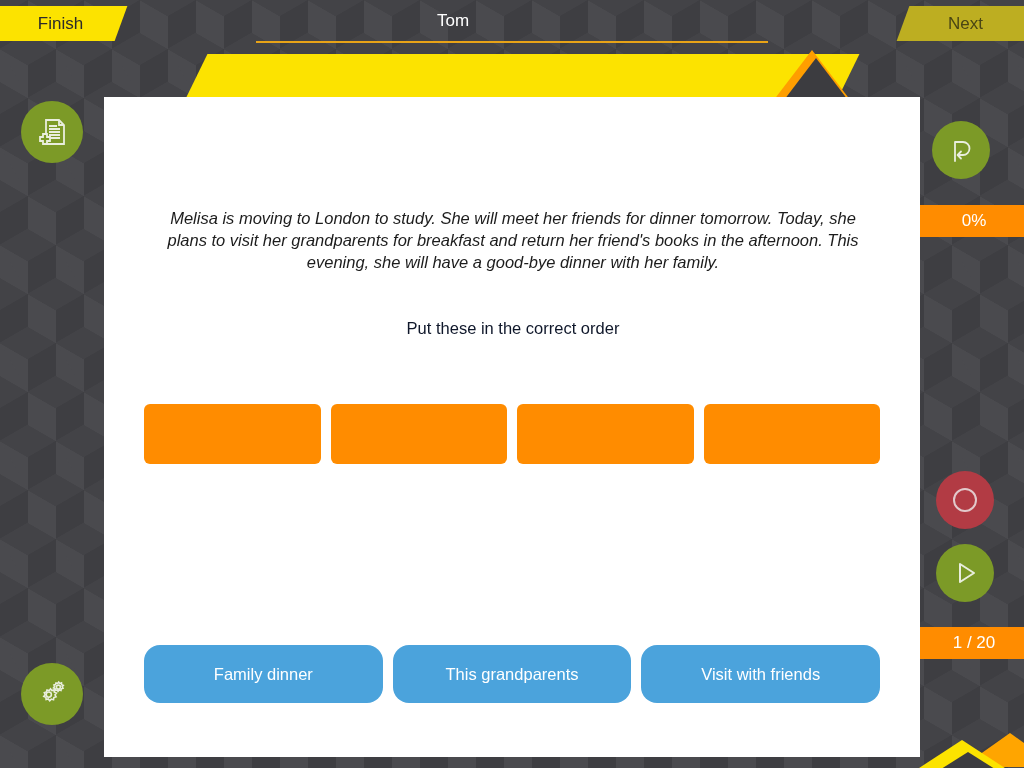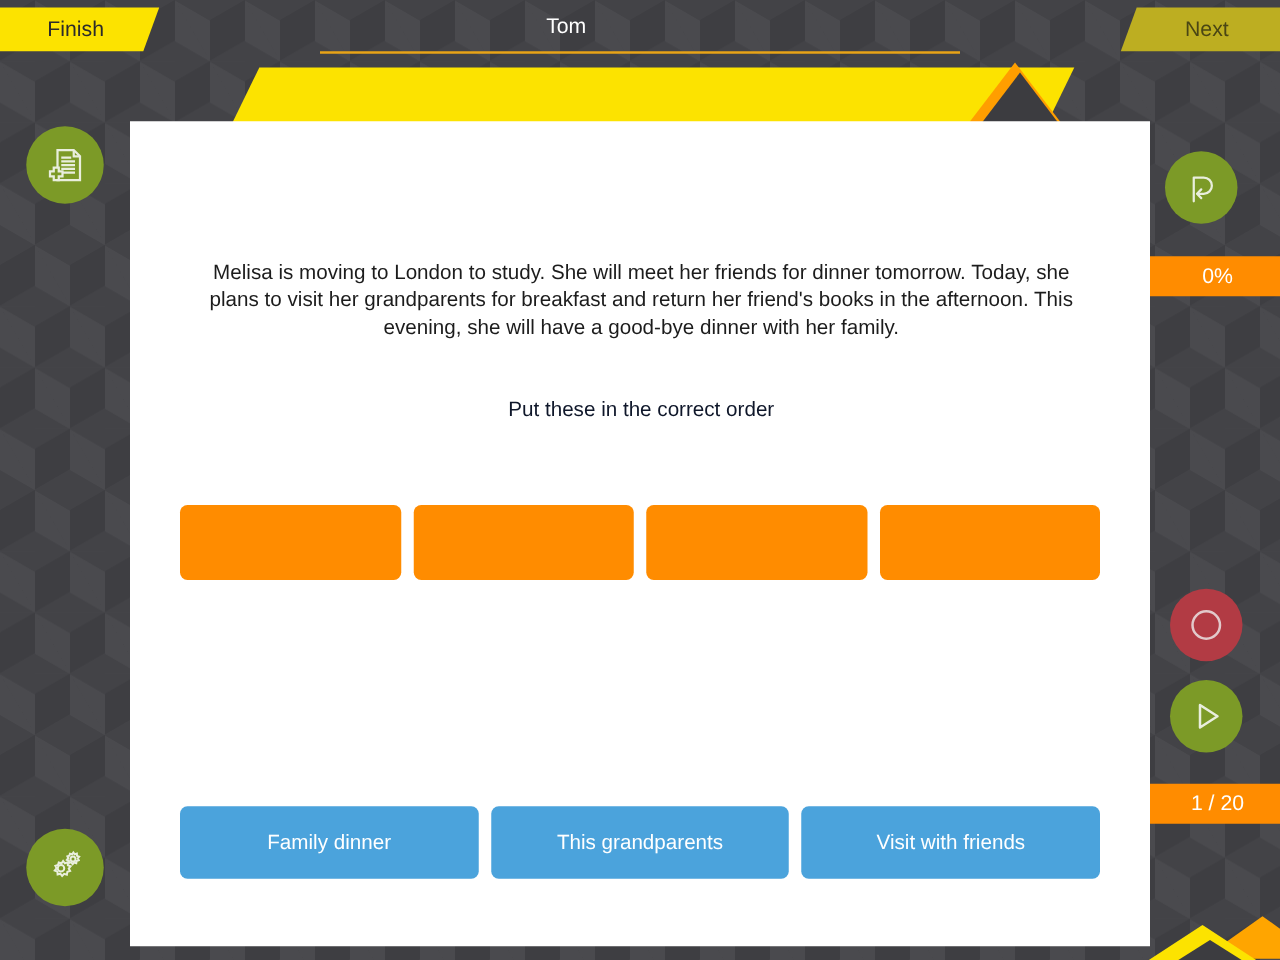--- a/index.html
+++ b/index.html
@@ -159,20 +159,21 @@
 
   .question-text {
     position: absolute;
     left: 48px;
     top: 110px;
     width: 722px;
     text-align: center;
     font-size: 16.5px;
     color: #1c1c1c;
     line-height: 22px;
+    font-style: italic;
   }
 
   .instruction-text {
     position: absolute;
     left: 48px;
     top: 222px;
     width: 722px;
     text-align: center;
     font-size: 16.5px;
     color: #0f172a;
@@ -199,21 +200,21 @@
     left: 40px;
     top: 548px;
     width: 736px;
     display: flex;
     gap: 10px;
   }
   .tile {
     flex: 1;
     height: 58px;
     background: #4BA3DC;
-    border-radius: 6px;
+    border-radius: 16px;
     color: #ffffff;
     font-size: 16.5px;
     display: flex;
     align-items: center;
     justify-content: center;
     cursor: pointer;
     user-select: none;
   }
 
   

